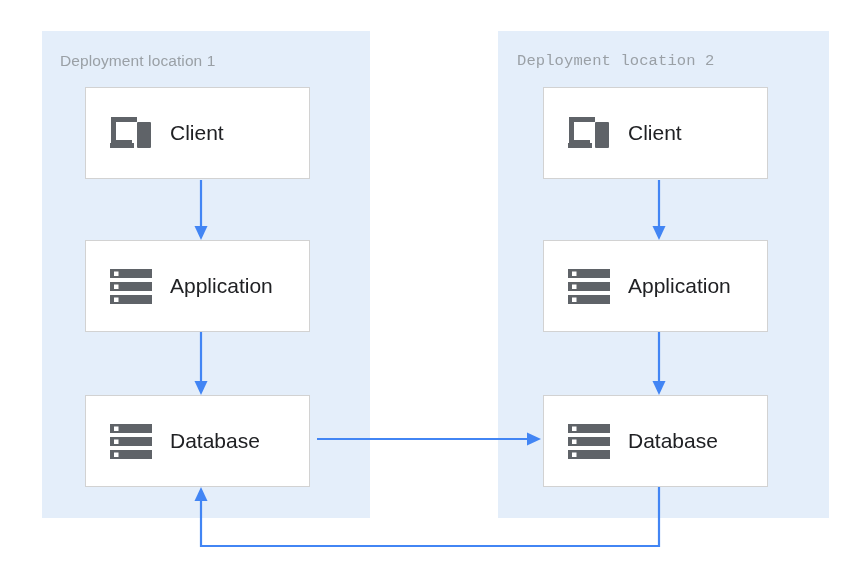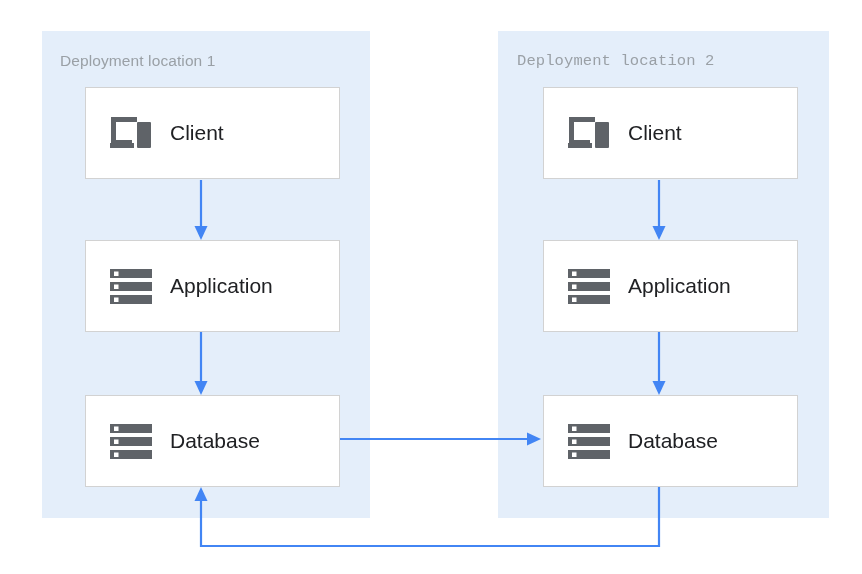--- a/index.html
+++ b/index.html
@@ -29,21 +29,21 @@
     position: absolute;
     color: #9aa0a6;
     font-size: 15.5px;
     letter-spacing: 0.1px;
     white-space: nowrap;
   }
 
   
   .node {
     position: absolute;
-    width: 255px;
+    width: 225px;
     height: 92px;
     background: #ffffff;
     border: 1px solid #d2d2d2;
     box-sizing: border-box;
     display: flex;
     align-items: center;
     justify-content: flex-start;
   }
   .node-icon {
     width: 50px;

